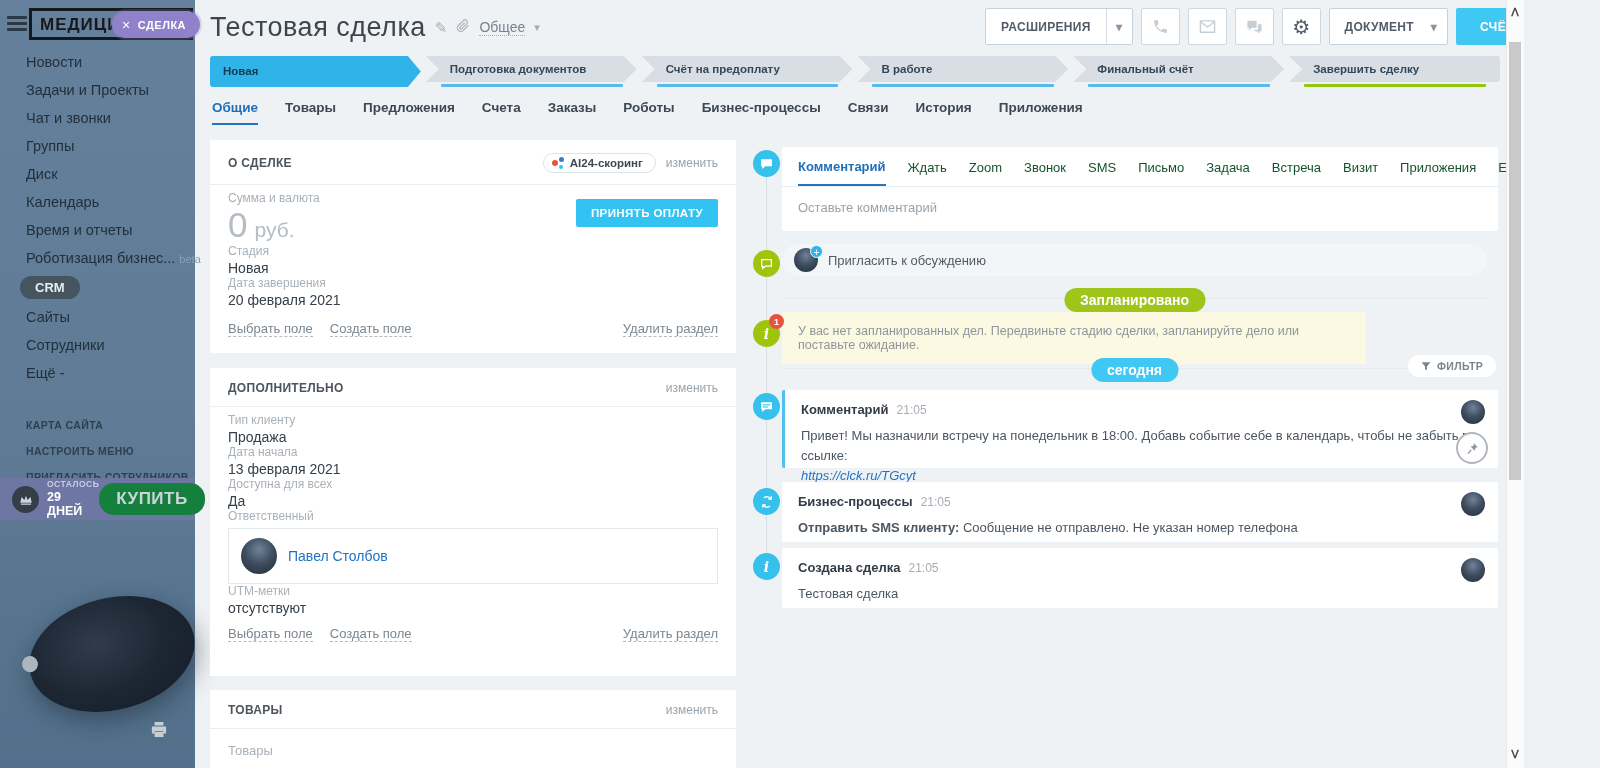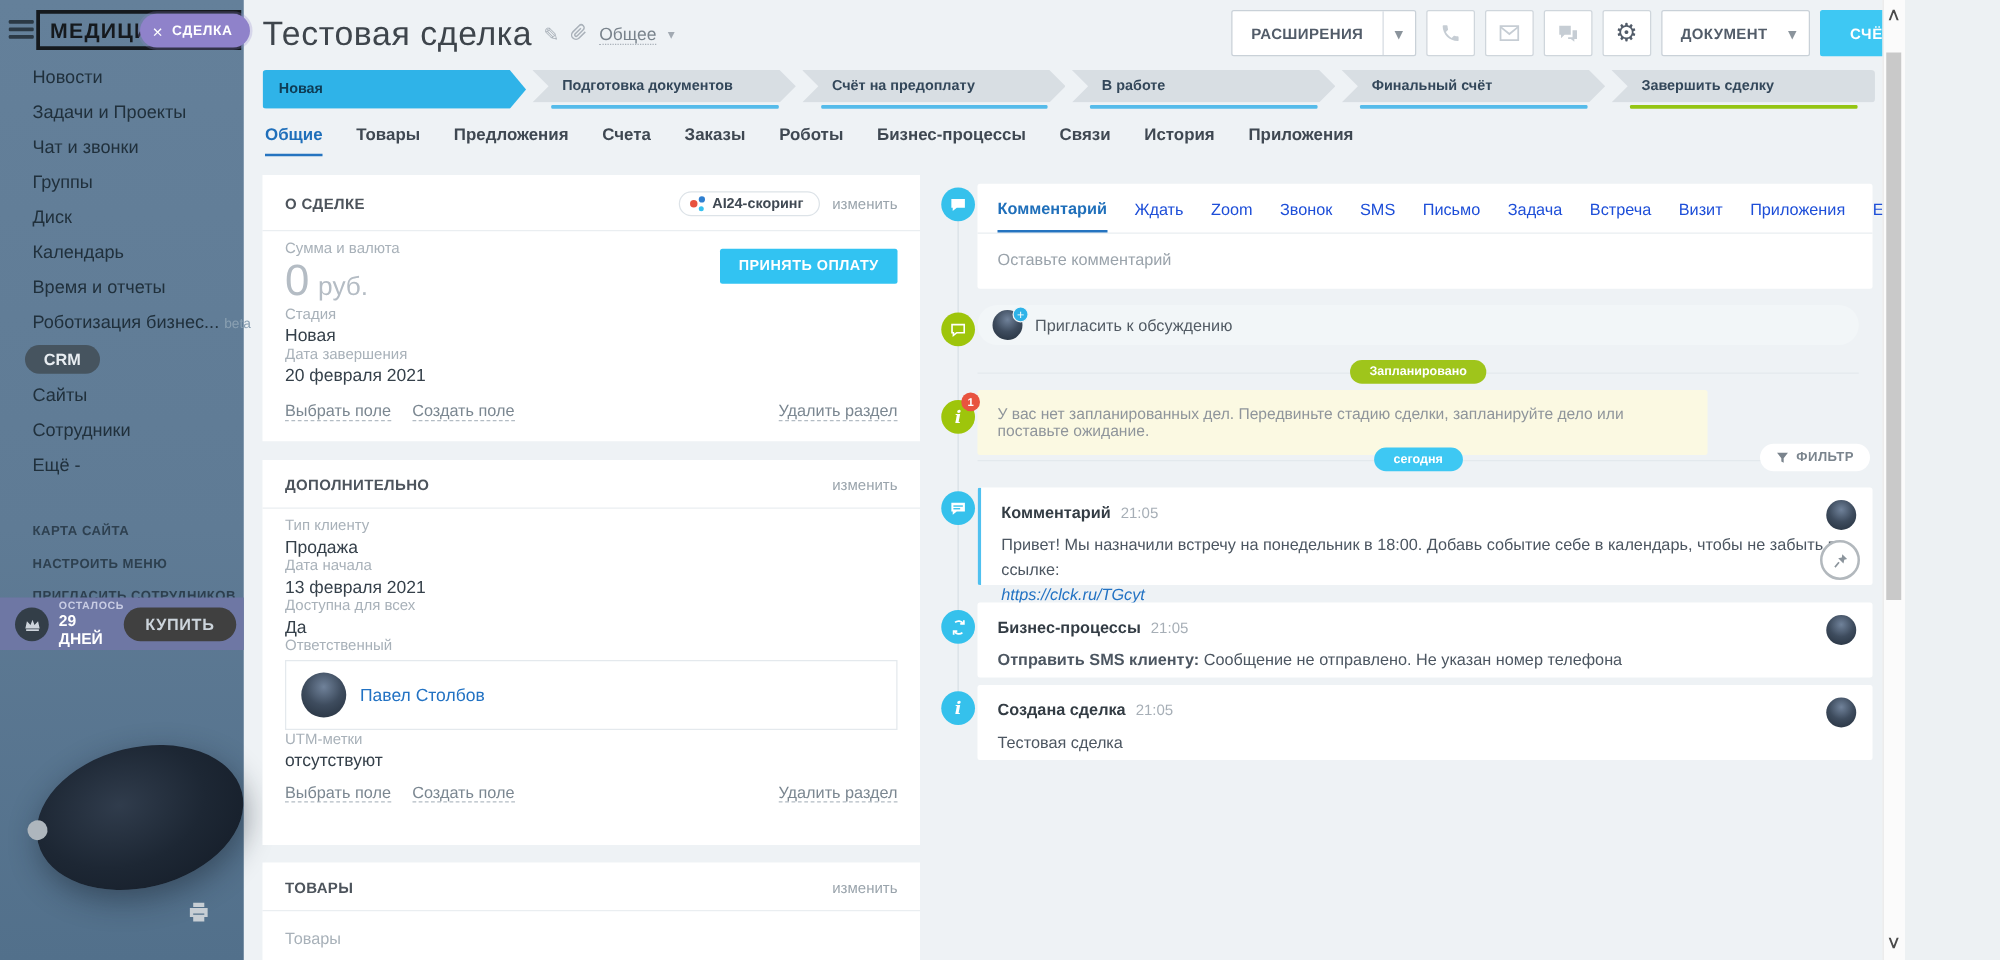--- a/index.html
+++ b/index.html
@@ -28,22 +28,22 @@
   .foot-links { position:absolute; left:26px; top:412px; }
   .foot-links div { font-size:10.5px; font-weight:bold; letter-spacing:.4px; color:rgba(32,48,60,.78);
                     line-height:26px; cursor:pointer; white-space:nowrap; }
   .license { position:absolute; left:0; top:478px; width:195px; height:42px; background:#6e77a4;
              display:flex; align-items:center; }
   .crown-circle { width:27px; height:27px; border-radius:50%; background:#333e48; margin-left:12px;
                   display:flex; align-items:center; justify-content:center; flex:0 0 auto; }
   .lic-text { margin-left:8px; line-height:1.15; }
   .lic-text .l1 { font-size:8.5px; color:#c9cde4; letter-spacing:.5px; font-weight:bold; }
   .lic-text .l2 { font-size:12.5px; color:#fff; font-weight:bold; }
-  .buy-btn { margin-left:auto; margin-right:10px; background:#404040; color:#ccd4db; border:none;
-             border-radius:15px; padding:6px 17px; font-size:13px; font-weight:bold; cursor:pointer;
+  .buy-btn { margin-left:auto; margin-right:10px; background:#15803d; color:#ccd4db; border:none;
+             border-radius:15px; padding:6px 17px; font-size:17px; font-weight:bold; cursor:pointer;
              font-family:inherit; letter-spacing:.5px; }
   .bulb { position:absolute; left:28px; top:598px; width:168px; height:112px; border-radius:50%;
           transform:rotate(-14deg);
           background:radial-gradient(ellipse at 42% 38%, #303c4c 0%, #1d2734 50%, #131b26 100%);
           box-shadow:0 8px 24px rgba(20,28,40,.45); }
   .bulb::before { content:""; position:absolute; left:-6px; top:38px; width:16px; height:16px;
                   border-radius:50%; background:#aeb6bd; }
   .printer { position:absolute; left:150px; top:722px; color:#c7ced4; cursor:pointer; }
 
   
@@ -127,35 +127,35 @@
             align-items:center; justify-content:center; color:#fff; z-index:2; }
   .tl-cyan { background:#35c1ec; }
   .tl-green { background:#9ec50b; }
   .tl-ico .i-info { font-size:14px; font-weight:bold; font-family:"DejaVu Serif", serif; font-style:italic; }
   .tl-badge1 { position:absolute; left:16px; top:-6px; width:15px; height:15px; background:#e8533f;
                border-radius:50%; font-size:9px; font-weight:bold; color:#fff; display:flex;
                align-items:center; justify-content:center; }
   .tl-card { position:absolute; left:782px; width:716px; background:#fff; border-radius:2px; }
   .tlc-pad { padding:12px 16px; }
   .tl-tabs-row { display:flex; align-items:center; gap:22px; padding:12px 16px 0; border-bottom:1px solid #e9eef1; }
-  .tl-tab { font-size:13px; color:#1d4ed8; padding-bottom:10px; cursor:pointer; white-space:nowrap; }
+  .tl-tab { font-size:13px; color:#14532d; padding-bottom:10px; cursor:pointer; white-space:nowrap; }
   .tl-tab.active { color:#1f6fba; border-bottom:2px solid #2574c0; font-weight:bold; }
   .tl-tab.more { margin-left:auto; }
   .tl-comment-ph { font-size:13px; color:#9aa3ab; padding:13px 16px 16px; cursor:text; }
   .invite-bar { position:absolute; left:782px; top:244px; width:705px; height:32px; background:#f2f6f8;
                 border-radius:17px; display:flex; align-items:center; gap:10px; padding:0 12px; cursor:pointer; }
   .invite-av { position:relative; width:24px; height:24px; }
   .invite-av .plus { position:absolute; right:-5px; top:-3px; width:13px; height:13px; background:#2fb3e8;
                      border-radius:50%; color:#fff; font-size:10px; line-height:13px; text-align:center;
                      border:1px solid #f2f6f8; }
   .invite-txt { font-size:13px; color:#525b64; }
   .sep-row { position:absolute; left:782px; width:705px; height:20px; }
   .sep-row .line { position:absolute; left:0; right:0; top:10px; height:1px; background:#e3e9ed; }
   .sep-pill { position:absolute; left:50%; transform:translateX(-50%); top:0; border-radius:12px;
-              color:#fff; font-size:10px; font-weight:bold; padding:4px 16px; z-index:2; white-space:nowrap; }
+              color:#fff; font-size:14px; font-weight:bold; padding:4px 16px; z-index:2; white-space:nowrap; }
   .pill-green { background:#9fc51b; }
   .pill-cyan { background:#3ec8f3; }
   .notice { position:absolute; left:782px; top:312px; width:584px; background:#fbf9e2; border-radius:2px;
             font-size:12.5px; color:#8f959b; padding:12px 16px; }
   .filter-pill { position:absolute; left:1408px; top:355px; background:#fff; border-radius:13px;
                  font-size:10.5px; font-weight:bold; color:#7a848d; padding:5px 13px; cursor:pointer;
                  display:flex; align-items:center; gap:6px; letter-spacing:.4px; }
   .entry-title-row { display:flex; align-items:baseline; gap:8px; }
   .entry-title { font-size:13px; font-weight:bold; color:#333c44; }
   .entry-time { font-size:12px; color:#a6aeb6; }

